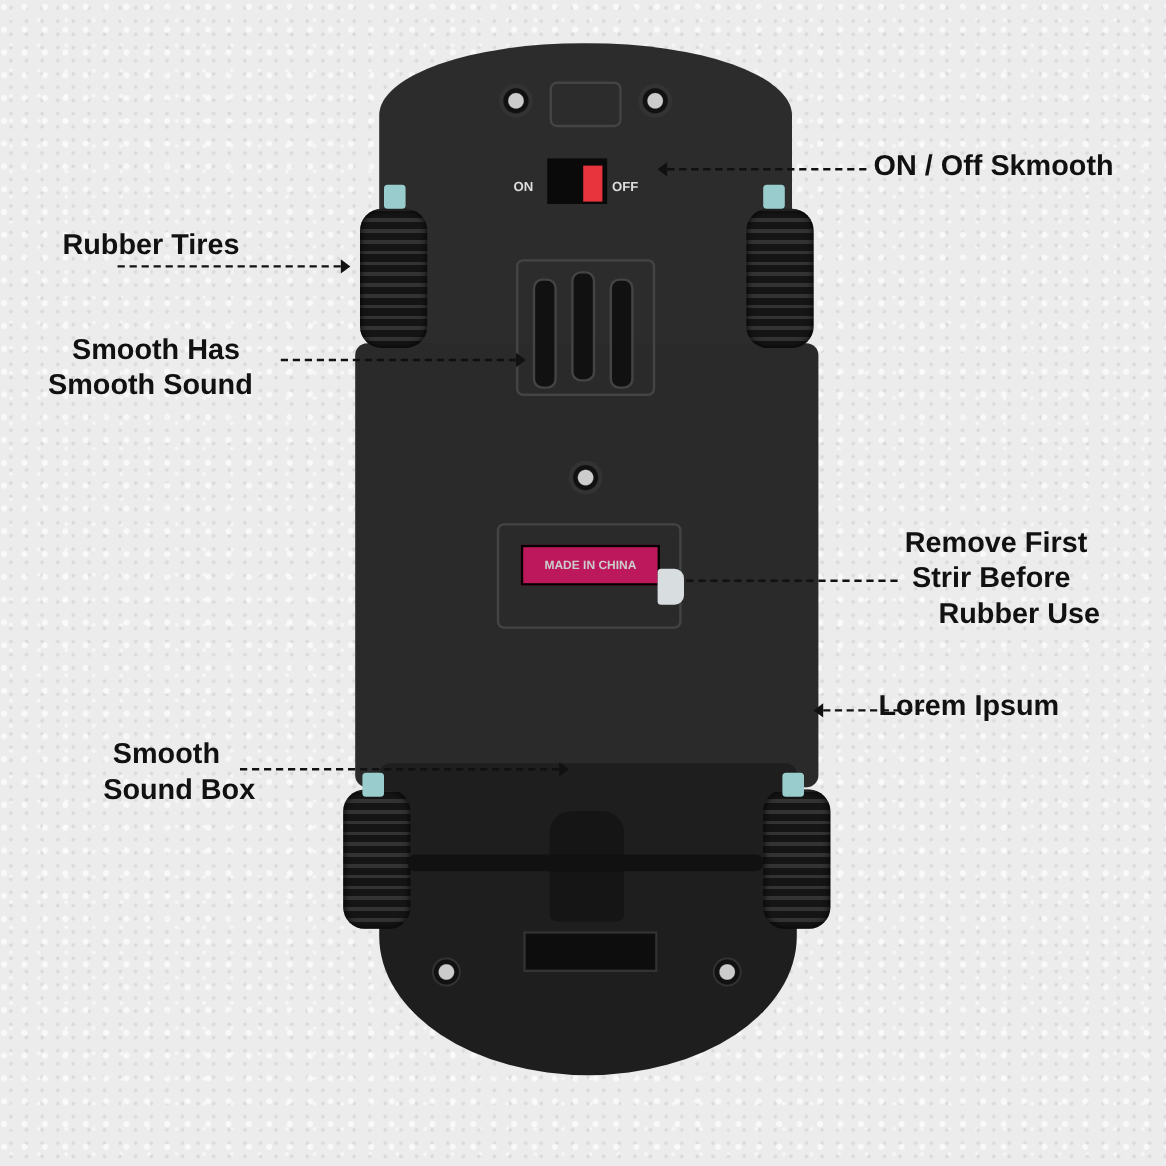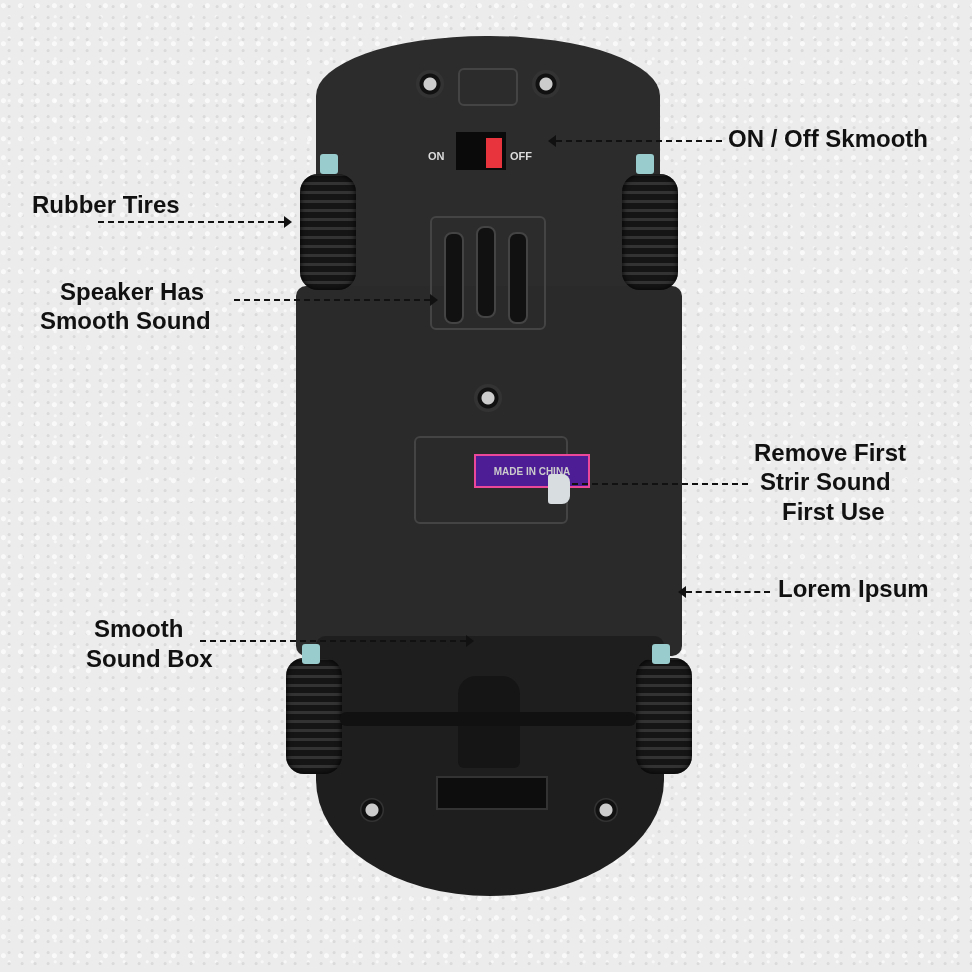--- a/index.html
+++ b/index.html
@@ -55,22 +55,22 @@
   }
   .tiny { position: absolute; font-size: 11px; color: #ddd; font-weight: bold; }
   .screw {
     position: absolute; width: 28px; height: 28px; border-radius: 50%;
     background: radial-gradient(circle, #ccc 0 6px, #111 7px 10px, #333 11px);
   }
   .panel { position: absolute; border: 2px solid #444; border-radius: 6px; }
   .slot { position: absolute; width: 16px; height: 88px; background: #111; border-radius: 8px; border: 2px solid #444; }
   .made-plate {
     position: absolute; left: 138px; top: 418px; width: 112px; height: 30px;
-    background: #4c1d95; border: 2px solid #ec4899; font-size: 10px; color: #ccc;
-    display: flex; align-items: center; justify-content: center; font-weight: bold; margin-left: 40px;
+    background: #be185d; border: 2px solid #000000; font-size: 10px; color: #ccc;
+    display: flex; align-items: center; justify-content: center; font-weight: bold;
   }
   .strip { position: absolute; left: 252px; top: 438px; width: 22px; height: 30px; background: #d8dde0; border-radius: 3px 8px 8px 3px; }
   .axle { position: absolute; left: 44px; top: 676px; width: 296px; height: 14px; background: #111; border-radius: 6px; }
   .gear { position: absolute; left: 162px; top: 640px; width: 62px; height: 92px; background: #151515; border-radius: 18px 18px 6px 6px; }
   .rear-plate { position: absolute; left: 140px; top: 740px; width: 108px; height: 30px; background: #0d0d0d; border: 2px solid #333; }
 </style>
 </head>
 <body>
 
 <div class="car">
@@ -112,47 +112,47 @@
   <div class="screw" style="left:64px;top:762px;width:24px;height:24px"></div>
   <div class="screw" style="left:298px;top:762px;width:24px;height:24px"></div>
 </div>
 
 <div class="label" style="left:728px;top:124px">
   <span>ON / Off Skmooth</span>
 </div>
 <div class="dash" style="left:556px;top:140px;width:166px"></div>
 <div class="arrow left" style="left:548px;top:135px"></div>
 
-<div class="label" style="left:32px;top:190px">
+<div class="label" style="left:52px;top:190px">
   <span>Rubber Tires</span>
 </div>
 <div class="dash" style="left:98px;top:221px;width:186px"></div>
 <div class="arrow right" style="left:284px;top:216px"></div>
 
 <div class="label" style="left:60px;top:277px">
-  <div>Speaker Has</div>
+  <div>Smooth Has</div>
 </div>
 <div class="label" style="left:40px;top:306px">
   <div>Smooth Sound</div>
 </div>
 <div class="dash" style="left:234px;top:299px;width:196px"></div>
 <div class="arrow right" style="left:430px;top:294px"></div>
 
 <div class="label" style="left:754px;top:438px">
   <span>Remove First</span>
 </div>
 <div class="label" style="left:760px;top:467px">
-  <span>Strir Sound</span>
+  <span>Strir Before</span>
 </div>
 <div class="label" style="left:782px;top:497px">
-  <span>First Use</span>
+  <span>Rubber Use</span>
 </div>
 <div class="dash" style="left:572px;top:483px;width:176px"></div>
 
-<div class="label" style="left:778px;top:574px">
+<div class="label" style="left:732px;top:574px">
   <span>Lorem Ipsum</span>
 </div>
 <div class="dash" style="left:686px;top:591px;width:84px"></div>
 <div class="arrow left" style="left:678px;top:586px"></div>
 
 <div class="label" style="left:94px;top:614px">
   <span>Smooth</span>
 </div>
 <div class="label" style="left:86px;top:644px">
   <span>Sound Box</span>

